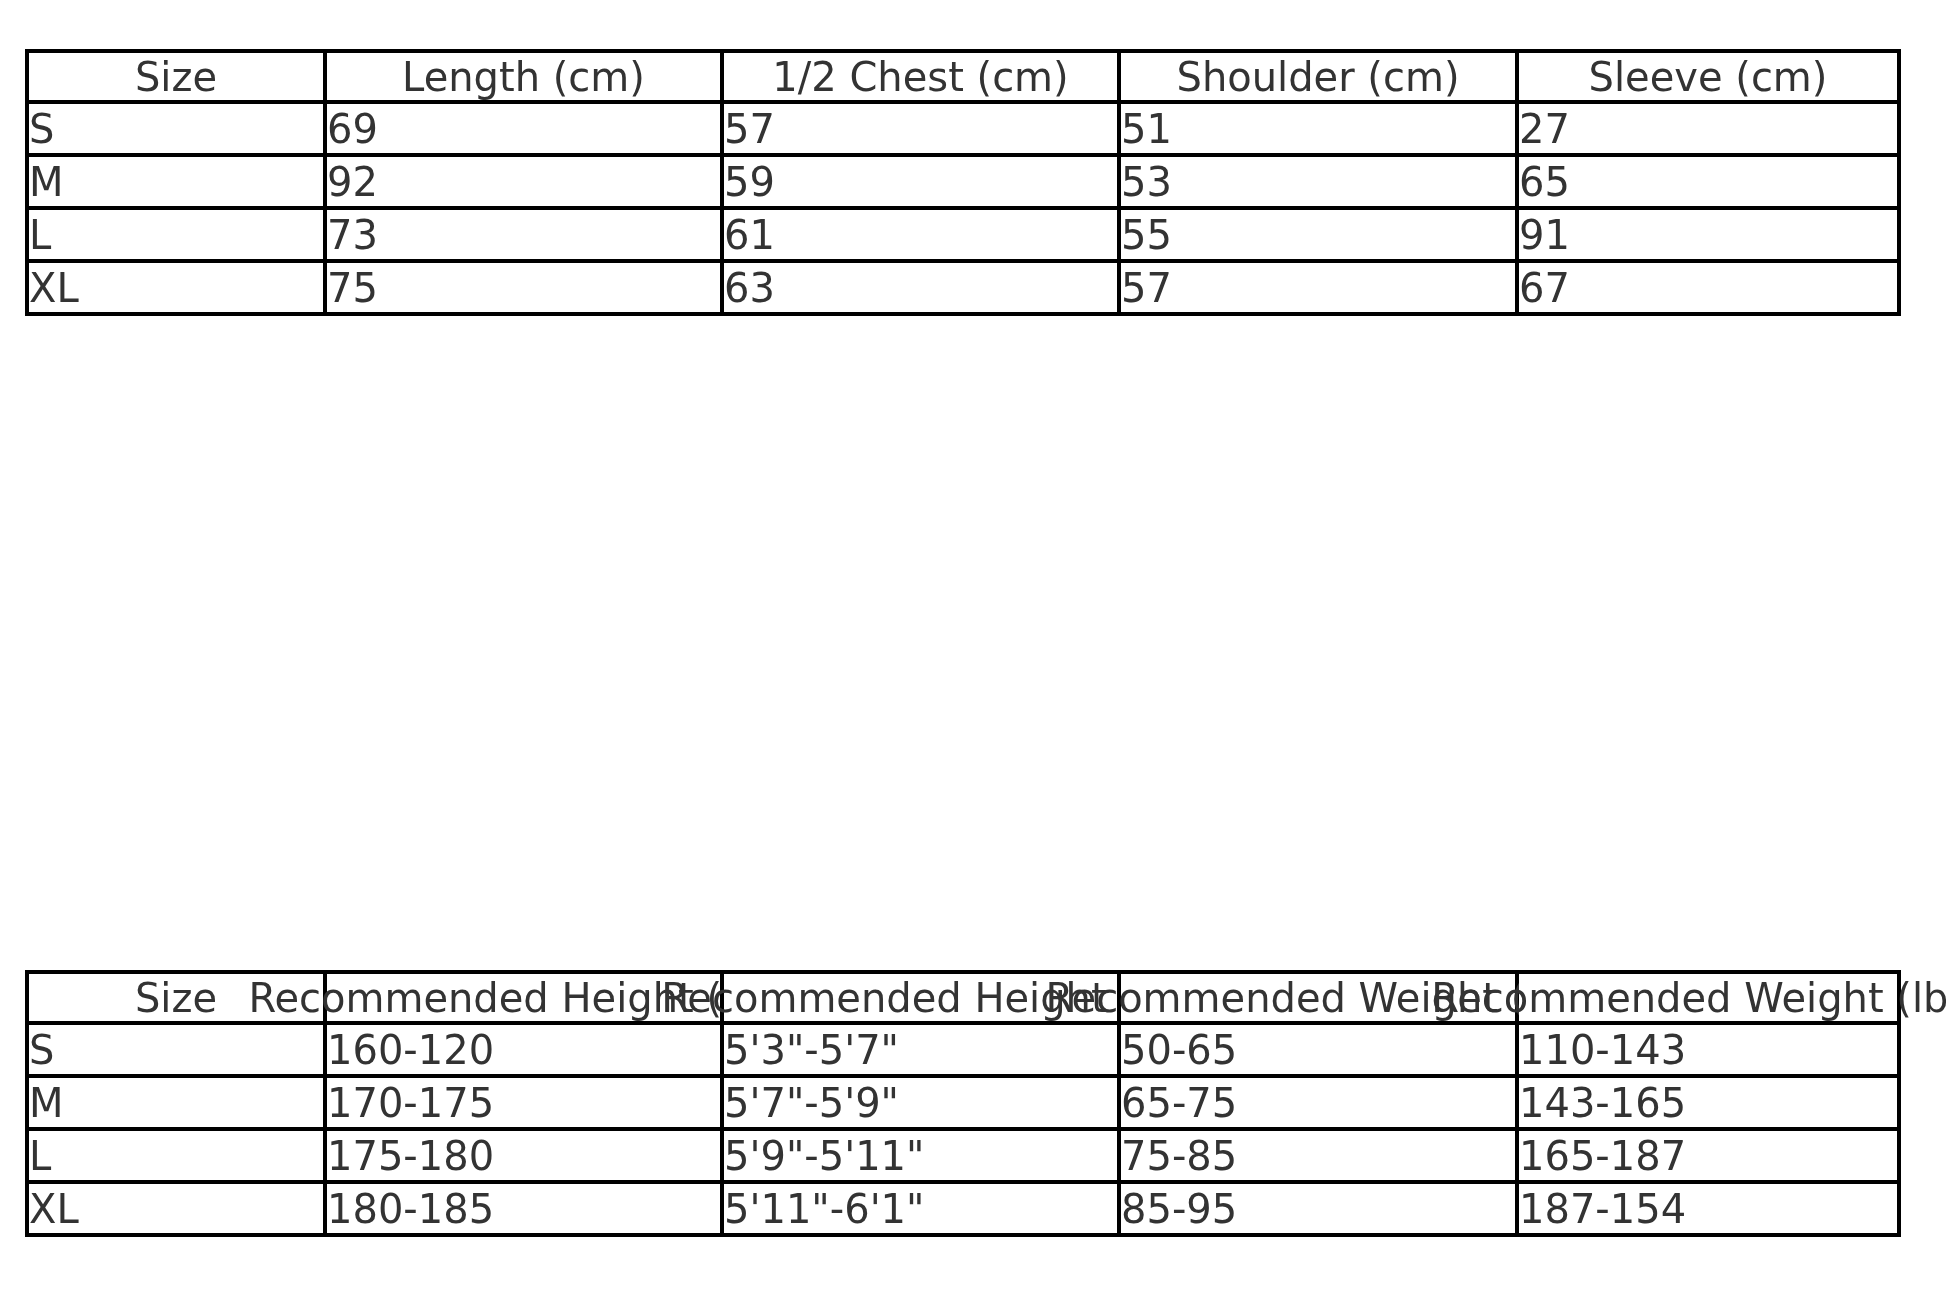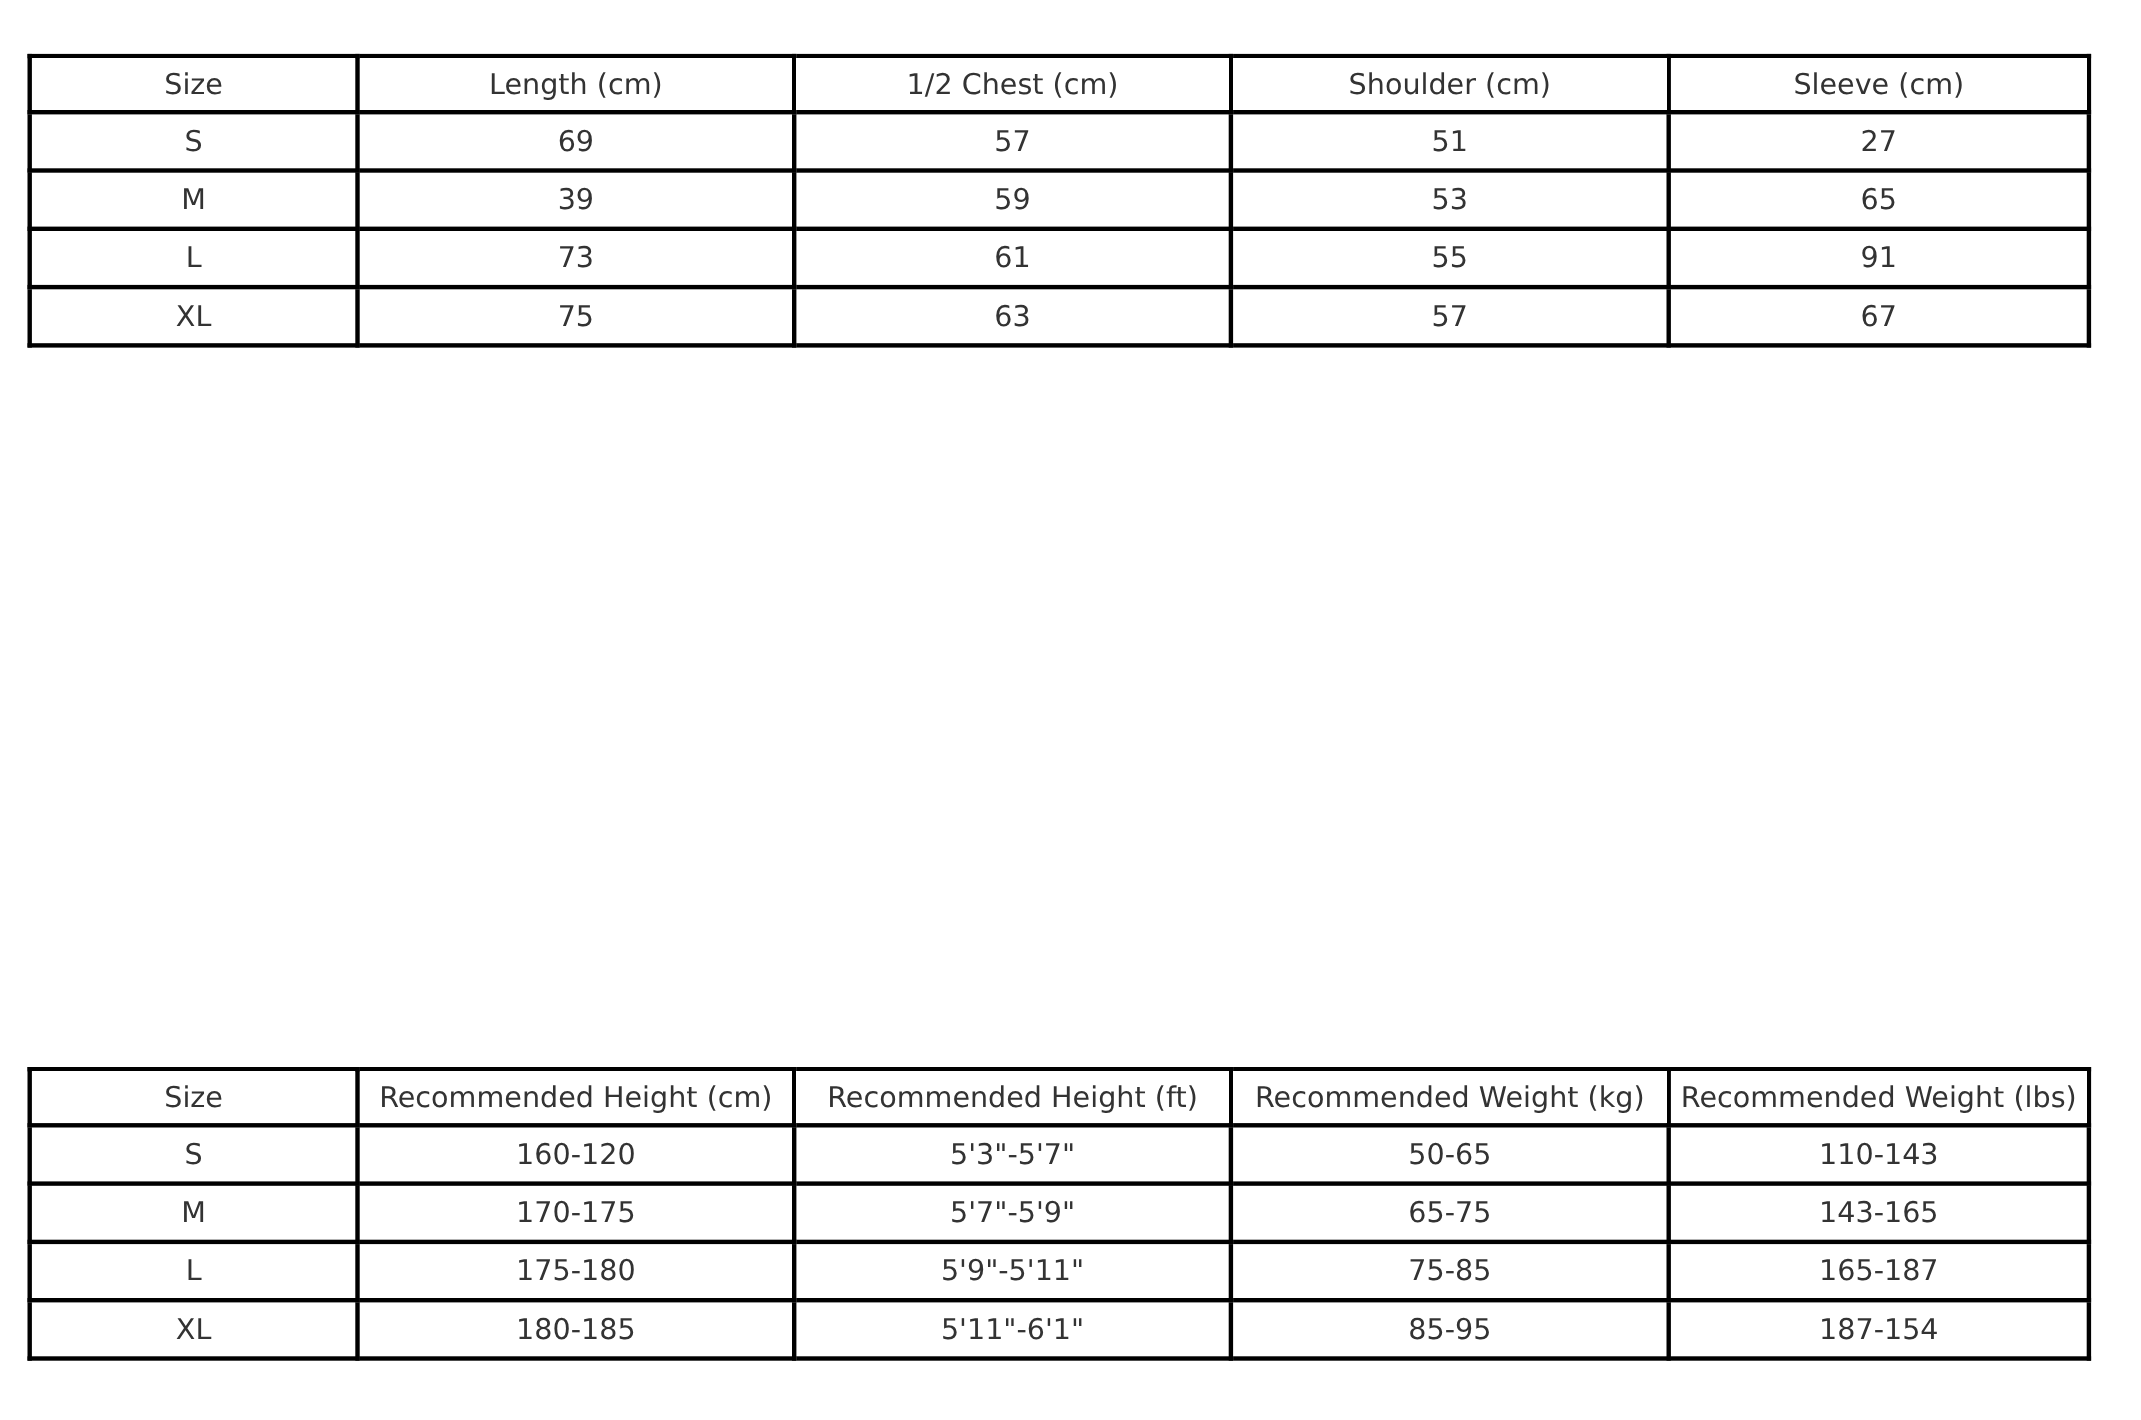--- a/index.html
+++ b/index.html
@@ -20,23 +20,23 @@
     width: 1872px;
     border-collapse: collapse;
     table-layout: fixed;
   }
   #size-chart { top: 49px; }
   #fit-guide  { top: 970px; }
   .tbl td {
     border: 4px solid #000000;
     height: 49px;
     padding: 0;
-    text-align: center;
+    text-align: left;
     vertical-align: middle;
-    font-size: 26px;
+    font-size: 40px;
     color: #333333;
     background: #ffffff;
   }
   .tbl tr.hdr td { height: 47px; position: relative; }
   
   .ovl {
     position: absolute;
     left: 50%;
     top: 50%;
     transform: translate(-50%, -50%);
@@ -74,21 +74,21 @@
     </tr>
     <tr>
       <td>S</td>
       <td>69</td>
       <td>57</td>
       <td>51</td>
       <td>27</td>
     </tr>
     <tr>
       <td>M</td>
-      <td>39</td>
+      <td>92</td>
       <td>59</td>
       <td>53</td>
       <td>65</td>
     </tr>
     <tr>
       <td>L</td>
       <td>73</td>
       <td>61</td>
       <td>55</td>
       <td>91</td>

